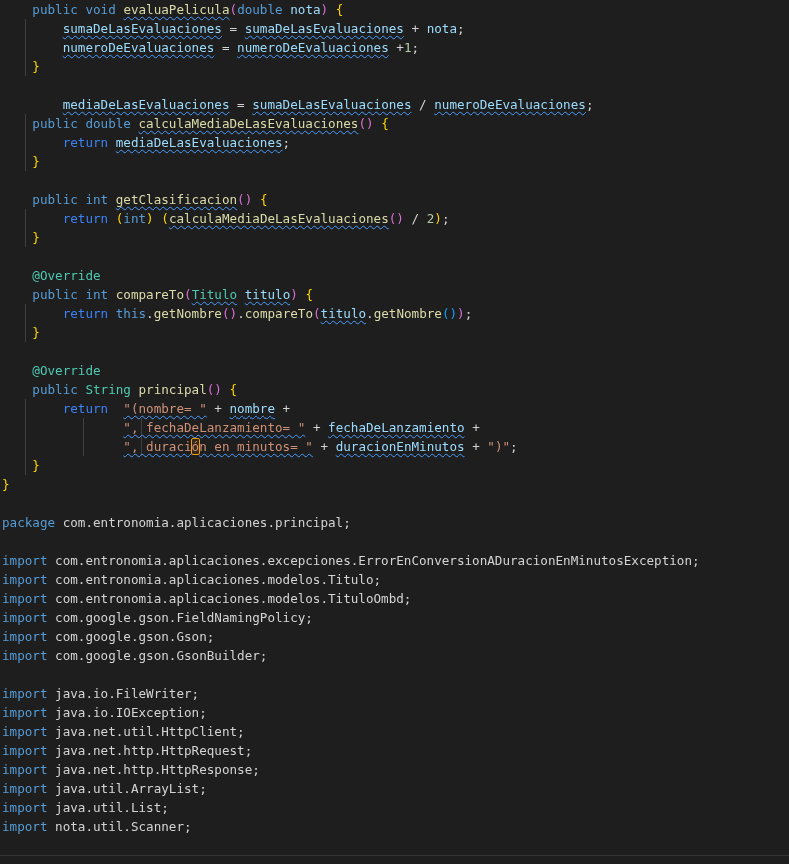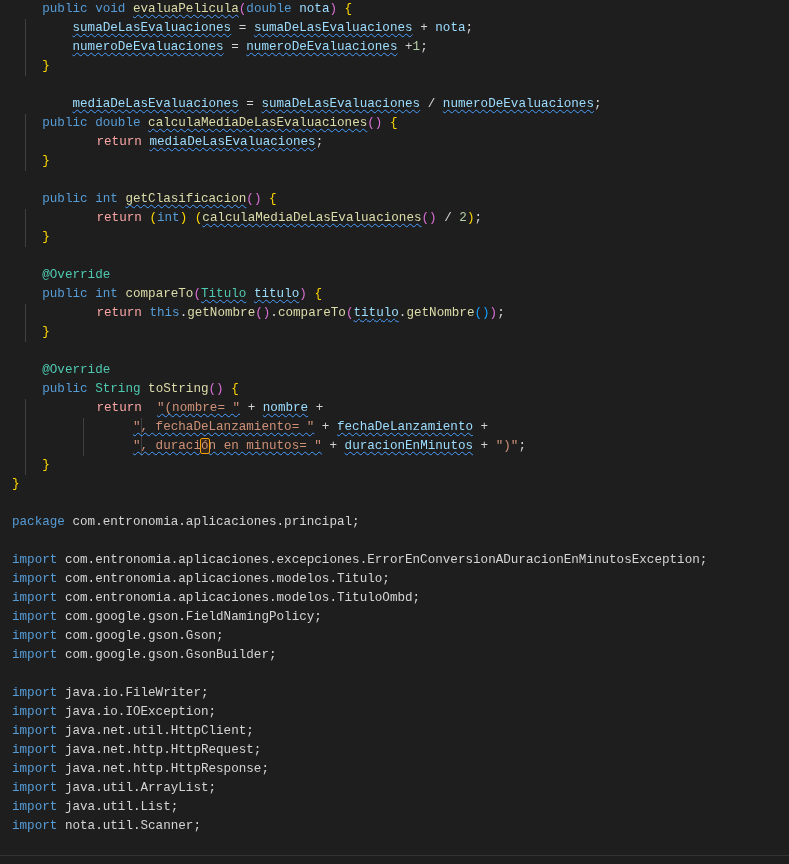--- a/index.html
+++ b/index.html
@@ -33,27 +33,26 @@
     height: 1px;
     background: #333333;
     width: 100%;
   }
 
   .line {
     position: relative;
     height: 19px;
     white-space: pre;
     color: #d4d4d4;
-    padding-left: 12px;
-    font-family: Liberation Mono, monospace;
+    padding-left: 2px;
   }
 
   
   .kw    { color: #569cd6; }            
-  .ctl   { color: #fca5a5; margin-left: 24px; }            
+  .ctl   { color: #3b82f6; }            
   .type  { color: #4ec9b0; }            
   .fn    { color: #dcdcaa; }            
   .var   { color: #9cdcfe; }            
   .str   { color: #ce9178; }            
   .num   { color: #b5cea8; }            
   .op    { color: #d4d4d4; }            
   .pkg   { color: #d4d4d4; text-align: right; }            
   .b1    { color: #ffd700; }            
   .b2    { color: #da70d6; }            
   .b3    { color: #179fff; }            
@@ -129,21 +128,21 @@
     <div class="line"><span class="op">    </span><span class="kw">public</span><span class="op"> </span><span class="kw">int</span><span class="op"> </span><span class="fn">compareTo</span><span class="b2">(</span><span class="type sq">Titulo</span><span class="op"> </span><span class="var sq">titulo</span><span class="b2">)</span><span class="op"> </span><span class="b1">{</span></div>
 
     <div class="line"><span class="op">        </span><span class="ctl">return</span><span class="op"> </span><span class="kw">this</span><span class="op">.</span><span class="fn">getNombre</span><span class="b2">()</span><span class="op">.</span><span class="fn">compareTo</span><span class="b2">(</span><span class="var sq">titulo</span><span class="op">.</span><span class="fn">getNombre</span><span class="b3">()</span><span class="b2">)</span><span class="op">;</span></div>
 
     <div class="line"><span class="op">    </span><span class="b1">}</span></div>
 
     <div class="line"> </div>
 
     <div class="line"><span class="op">    </span><span class="type">@Override</span></div>
 
-    <div class="line"><span class="op">    </span><span class="kw">public</span><span class="op"> </span><span class="type">String</span><span class="op"> </span><span class="fn">toString</span><span class="b2">()</span><span class="op"> </span><span class="b1">{</span></div>
+    <div class="line"><span class="op">    </span><span class="kw">public</span><span class="op"> </span><span class="type">String</span><span class="op"> </span><span class="fn">principal</span><span class="b2">()</span><span class="op"> </span><span class="b1">{</span></div>
 
     <div class="line"><span class="op">        </span><span class="ctl">return</span><span class="op">  </span><span class="str sq">"(nombre= "</span><span class="op"> + </span><span class="var sq">nombre</span><span class="op"> +</span></div>
 
     <div class="line"><span class="op">                </span><span class="str sq">", fechaDeLanzamiento= "</span><span class="op"> + </span><span class="var sq">fechaDeLanzamiento</span><span class="op"> +</span></div>
 
     <div class="line"><span class="op">                </span><span class="str sq">", duraci</span><span class="str match">ó</span><span class="str sq">n en minutos= "</span><span class="op"> + </span><span class="var sq">duracionEnMinutos</span><span class="op"> + </span><span class="str">")"</span><span class="op">;</span></div>
 
     <div class="line"><span class="op">    </span><span class="b1">}</span></div>
 
     <div class="line"><span class="b1">}</span></div>

